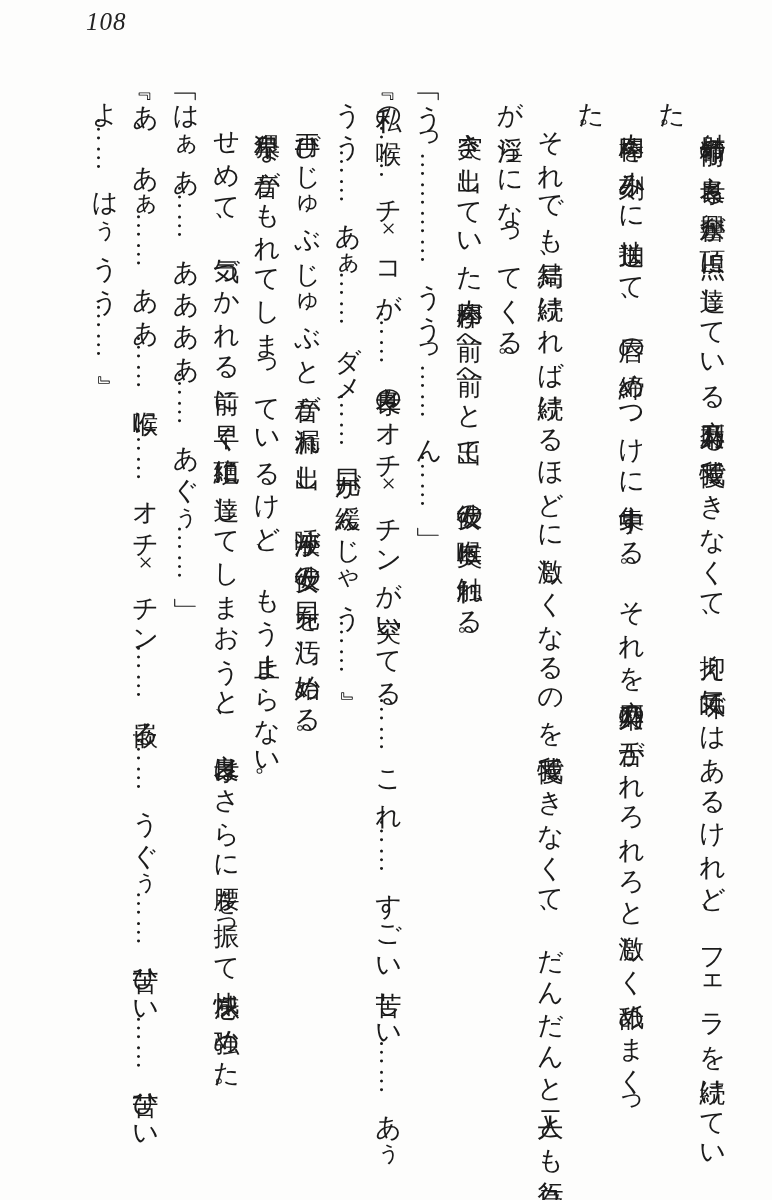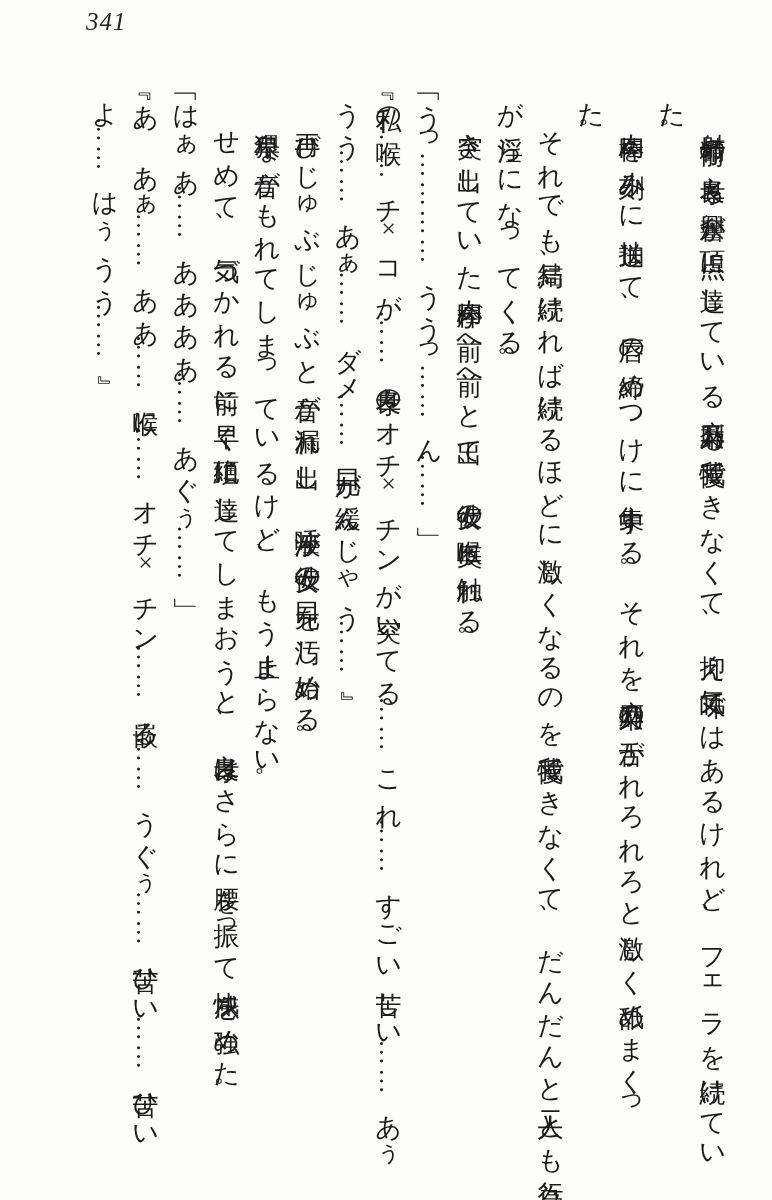--- a/index.html
+++ b/index.html
@@ -49,21 +49,21 @@
     padding: 0;
   }
   .text-block p.indent {
     text-indent: 29px;
   }
 </style>
 </head>
 <body>
 
 <div class="page">
-  <div class="page-number">341</div>
+  <div class="page-number">108</div>
 
   <div class="text-block">
     <p class="indent">射精寸前の良孝も興奮が頂点に達している麻梨乃も我慢できなくて、抑え気味ではあるけれど、フェラを続けていた。</p>
     <p class="indent">肉棒を小刻みに抽送して、唇の締めつけに集中する。それを麻梨乃の舌がれろれろと激しく舐めまくった。</p>
     <p class="indent">それでも結局、続ければ続けるほどに激しくなるのを我慢できなくて、だんだんと二人とも行為が淫らになってくる。</p>
     <p class="indent">突き出していた肉棒が前へ前へと出て、彼女の喉奥に触れる。</p>
     <p>「うっ…………ううっ……ん……」</p>
     <p>『私の喉……チ×コが……良孝のオチ×チンが突いてる……これ……すごい苦しい……あぅうう……あぁ……ダメ……口元が緩んじゃう……』</p>
     <p class="indent">再びじゅぶじゅぶと音が漏れ出し、唾液が彼女の口元を汚し始める。</p>
     <p class="indent">卑猥な音がもれてしまっているけど、もう止まらない。</p>

